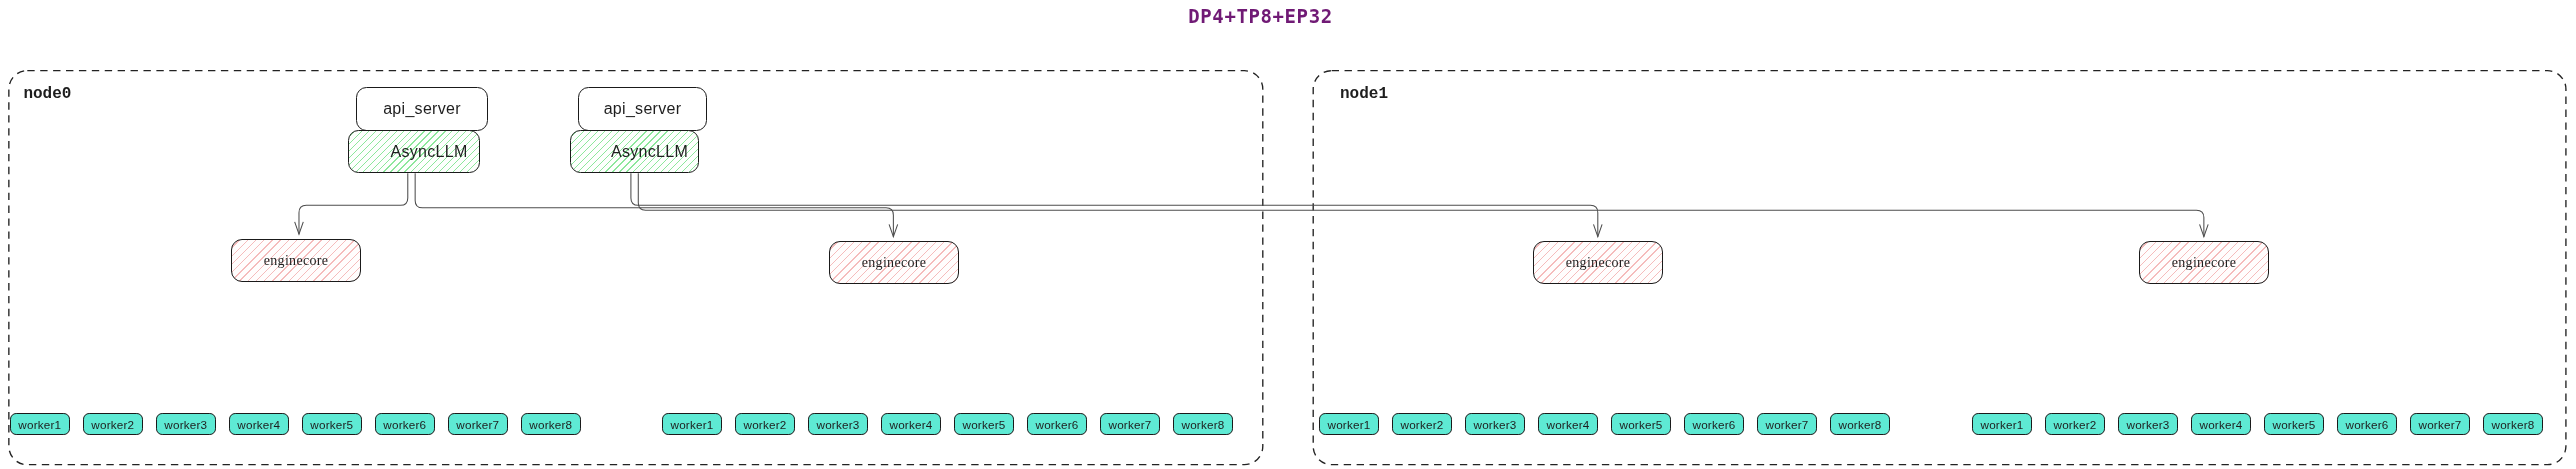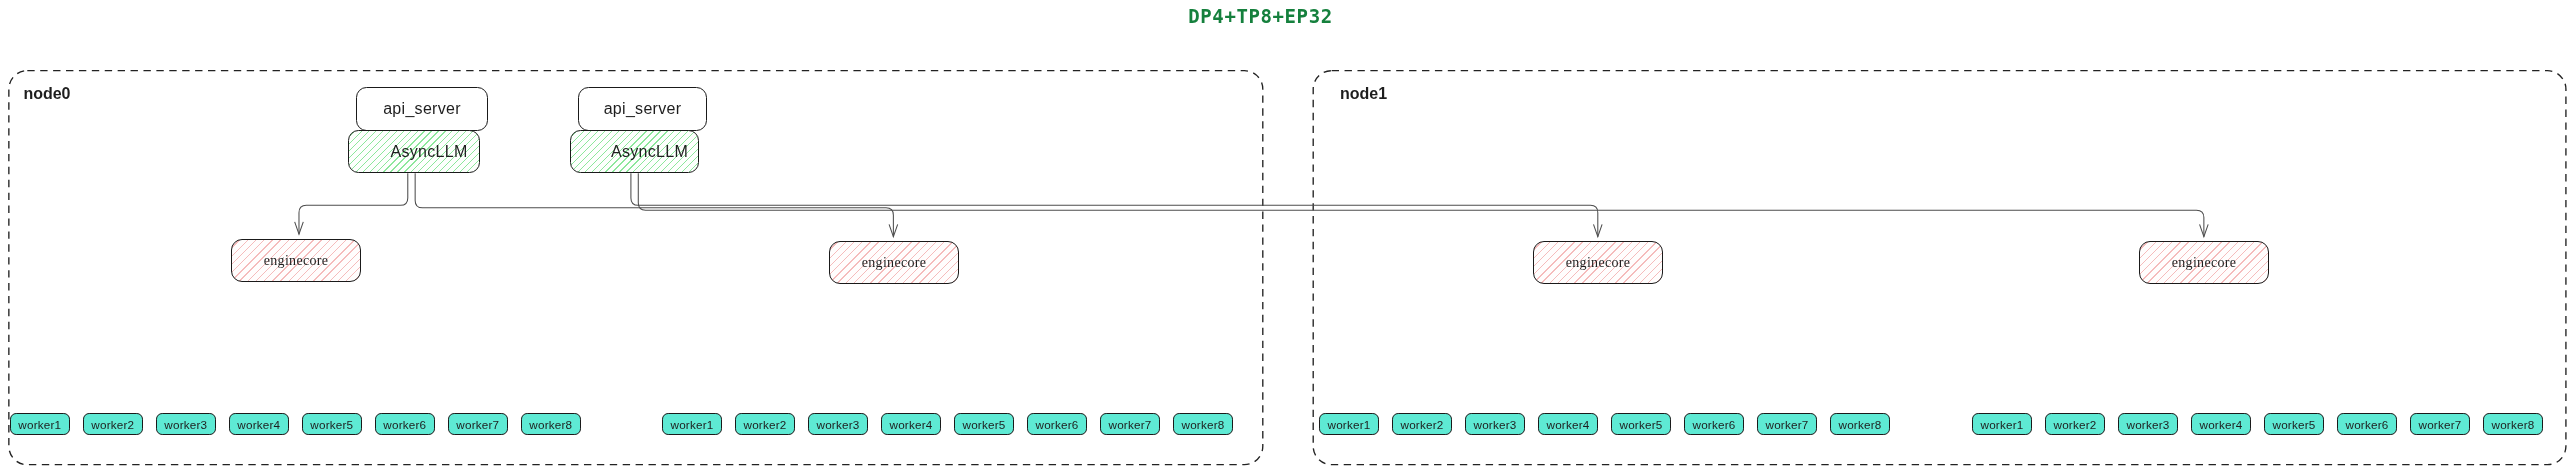--- a/index.html
+++ b/index.html
@@ -5,24 +5,24 @@
   html,body{margin:0;padding:0;background:#ffffff;}
   body{
     width:2576px;height:469px;position:relative;overflow:hidden;
     font-family:"Liberation Sans", sans-serif;color:#1e1e1e;
   }
   .abs{position:absolute;}
   #wires{position:absolute;left:0;top:0;width:2576px;height:469px;}
   .title{
     left:1156px;top:4.9px;width:209px;text-align:center;
     font-family:"DejaVu Sans Mono", monospace;font-size:19px;font-weight:700;
-    letter-spacing:0.6px;color:#15803d;
+    letter-spacing:0.6px;color:#701a75;
   }
   .node-label{
-    font-family:Liberation Sans, sans-serif;font-size:16px;font-weight:700;
+    font-family:Liberation Mono, monospace;font-size:16px;font-weight:700;
     color:#1e1e1e;
   }
   .box{
     position:absolute;box-sizing:border-box;border:1.5px solid #1a1a1a;
     display:flex;align-items:center;justify-content:center;
     background:#ffffff;
   }
   .api{border-radius:10.5px;font-size:16px;letter-spacing:0.3px;margin-left:8px;}
   .allm{
     border-radius:10.5px;font-size:16px;letter-spacing:0.3px;

